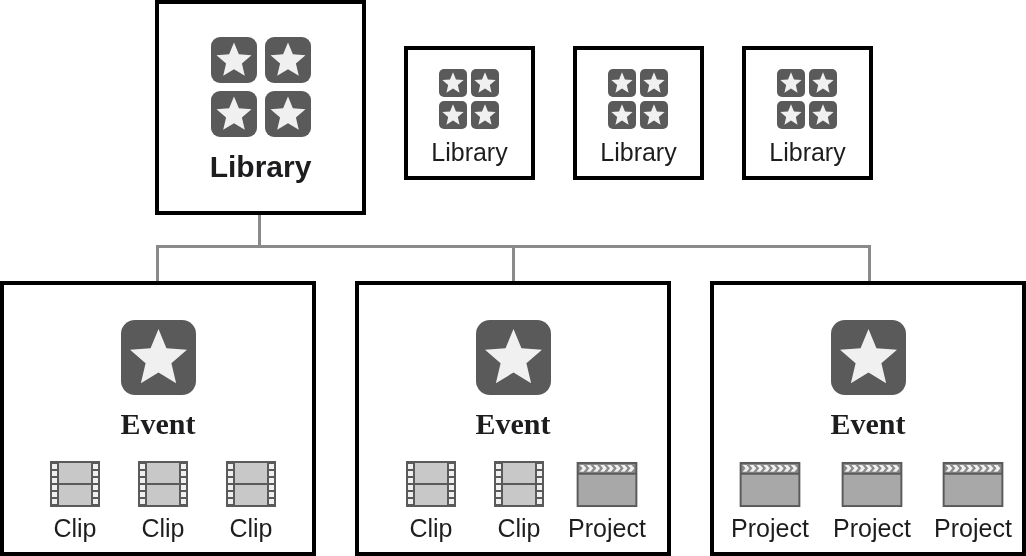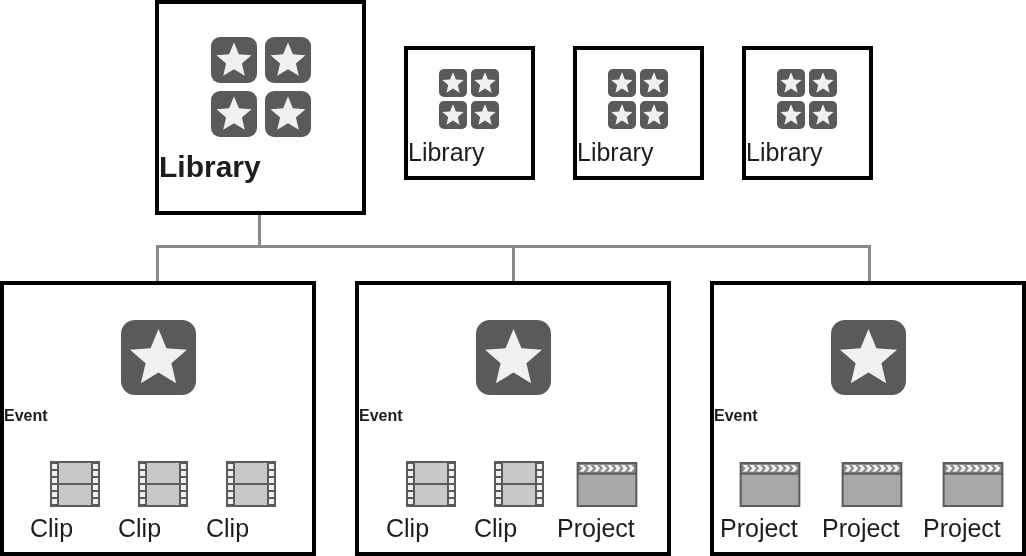--- a/index.html
+++ b/index.html
@@ -2,24 +2,24 @@
 <html><head>
   <meta charset="utf-8">
   <style>
     html, body { margin: 0; padding: 0; background: #ffffff; }
     body { width: 1026px; height: 556px; position: relative; overflow: hidden;
            font-family: "Liberation Sans", "DejaVu Sans", sans-serif; color: #1d1d1f; }
     .box { position: absolute; box-sizing: border-box; border: 4px solid #000; background: #fff; }
     .line { position: absolute; background: #8a8a8a; }
     .tile { position: absolute; background: #5a5a5a; border-radius: 8px; }
     .tile svg { position: absolute; left: 0; top: 0; width: 100%; height: 100%; }
-    .label { position: absolute; white-space: nowrap; }
+    .label { position: absolute; text-align: center; white-space: nowrap; }
     .lib-big-label { font-weight: bold; font-size: 30px; }
     .lib-small-label { font-size: 25px; }
-    .event-label { font-weight: bold; font-size: 16px; }
+    .event-label { font-weight: bold; font-size: 30px; font-family: Liberation Serif, serif; }
     .item-label { font-size: 25px; }
     .item { position: absolute; }
     .clip-icon { position: absolute; }
     .proj-icon { position: absolute; }
   </style>
 </head>
 <body>
 
 <svg width="0" height="0" style="position:absolute">
   <defs>

